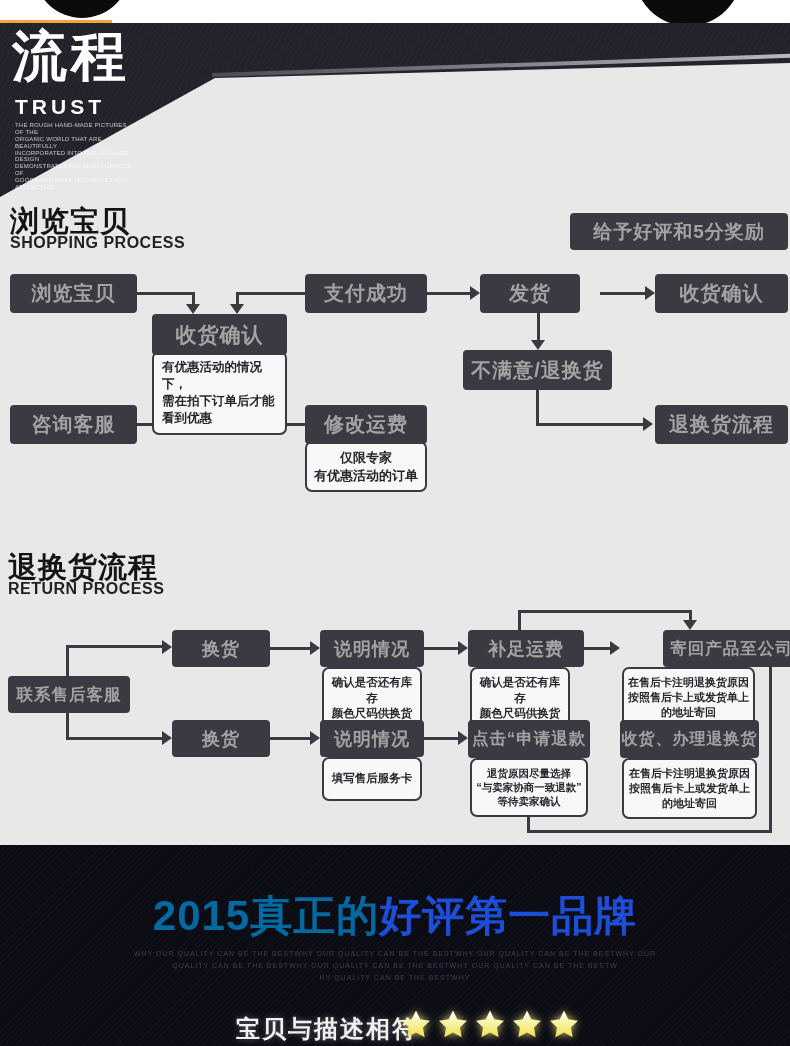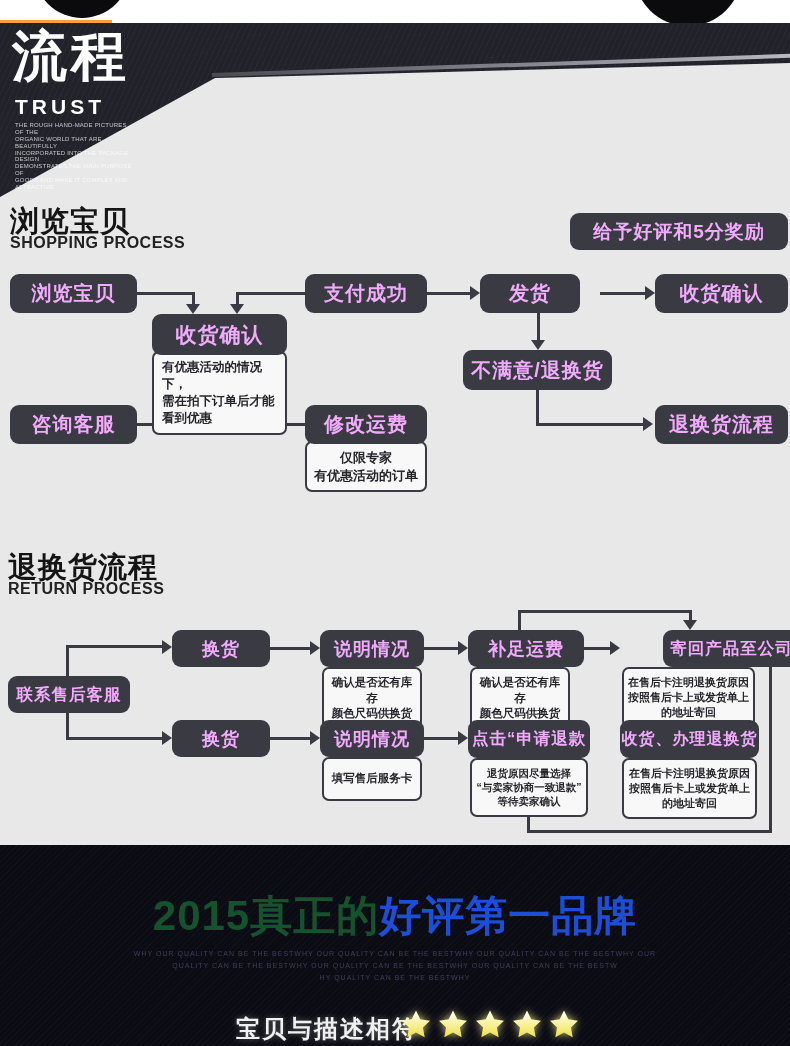--- a/index.html
+++ b/index.html
@@ -18,40 +18,40 @@
        transform:rotate(-1.9deg);transform-origin:left center;}
   .accent{left:0;top:20px;width:112px;height:4px;background:#f2a33c;}
   .hdr-title{left:12px;top:28px;font-size:55px;line-height:1.05;font-weight:900;color:#fff;letter-spacing:4px;}
   .hdr-sub{left:15px;top:95px;font-size:21px;font-weight:bold;color:#fff;letter-spacing:4px;}
   .hdr-para{left:15px;top:122px;width:118px;font-size:6px;line-height:1.15;color:rgba(255,255,255,.72);
             white-space:pre-line;letter-spacing:.2px;}
   
   .h-cn{font-size:29px;font-weight:900;color:#141414;letter-spacing:1px;}
   .h-en{font-size:16px;font-weight:bold;color:#222;letter-spacing:.5px;}
   
-  .nbox{position:absolute;background:#3a3a42;color:#f0abfc;border-radius:9px;display:flex;
+  .nbox{position:absolute;background:#3a3a42;color:#a3a3a3;border-radius:4px;display:flex;
         align-items:center;justify-content:center;font-weight:bold;font-size:20px;
         z-index:2;letter-spacing:1px;}
   .note{position:absolute;background:#f8f8f8;border:2px solid #3a3a42;border-radius:7px;
         color:#26262c;font-weight:bold;white-space:pre-line;z-index:1;box-sizing:border-box;
         text-align:center;font-size:12px;line-height:1.35;padding:6px 4px;}
   .note.la{text-align:left;padding:6px 8px;font-size:12.5px;}
   
   .hl{position:absolute;height:3px;background:#3a3a42;}
   .vl{position:absolute;width:3px;background:#3a3a42;}
   .ah{position:absolute;width:0;height:0;border-style:solid;}
   .ah.r{border-width:7px 0 7px 10px;border-color:transparent transparent transparent #3a3a42;}
   .ah.l{border-width:7px 12px 7px 0;border-color:transparent #3a3a42 transparent transparent;}
   .ah.d{border-width:10px 7px 0 7px;border-color:#3a3a42 transparent transparent transparent;}
   .ah.u{border-width:0 7px 10px 7px;border-color:transparent transparent #3a3a42 transparent;}
   
   .footer{left:0;top:845px;width:790px;height:201px;
        background:repeating-linear-gradient(135deg,rgba(255,255,255,.022) 0 1px,transparent 1px 4px),#0b0b14;}
   .f-title{left:0;top:888px;width:790px;text-align:center;font-size:42px;font-weight:bold;letter-spacing:1px;}
-  .f-title .w{color:#14532d;}
+  .f-title .w{color:#0369a1;}
   .f-title .c{color:#1d4ed8;}
   .f-fine{left:0;top:948px;width:790px;text-align:center;font-size:7px;line-height:1.7;
           color:#3f3f5a;white-space:pre-line;letter-spacing:1px;}
   .f-label{left:236px;top:1013px;font-size:24px;font-weight:bold;color:#f0f0f0;letter-spacing:2px;
            text-shadow:0 0 6px rgba(255,255,255,.35);}
   .stars{left:400px;top:1008px;display:flex;gap:5px;}
   .stars svg{filter:drop-shadow(0 0 4px rgba(250,240,130,.8));}
 </style>
 </head>
 <body>

